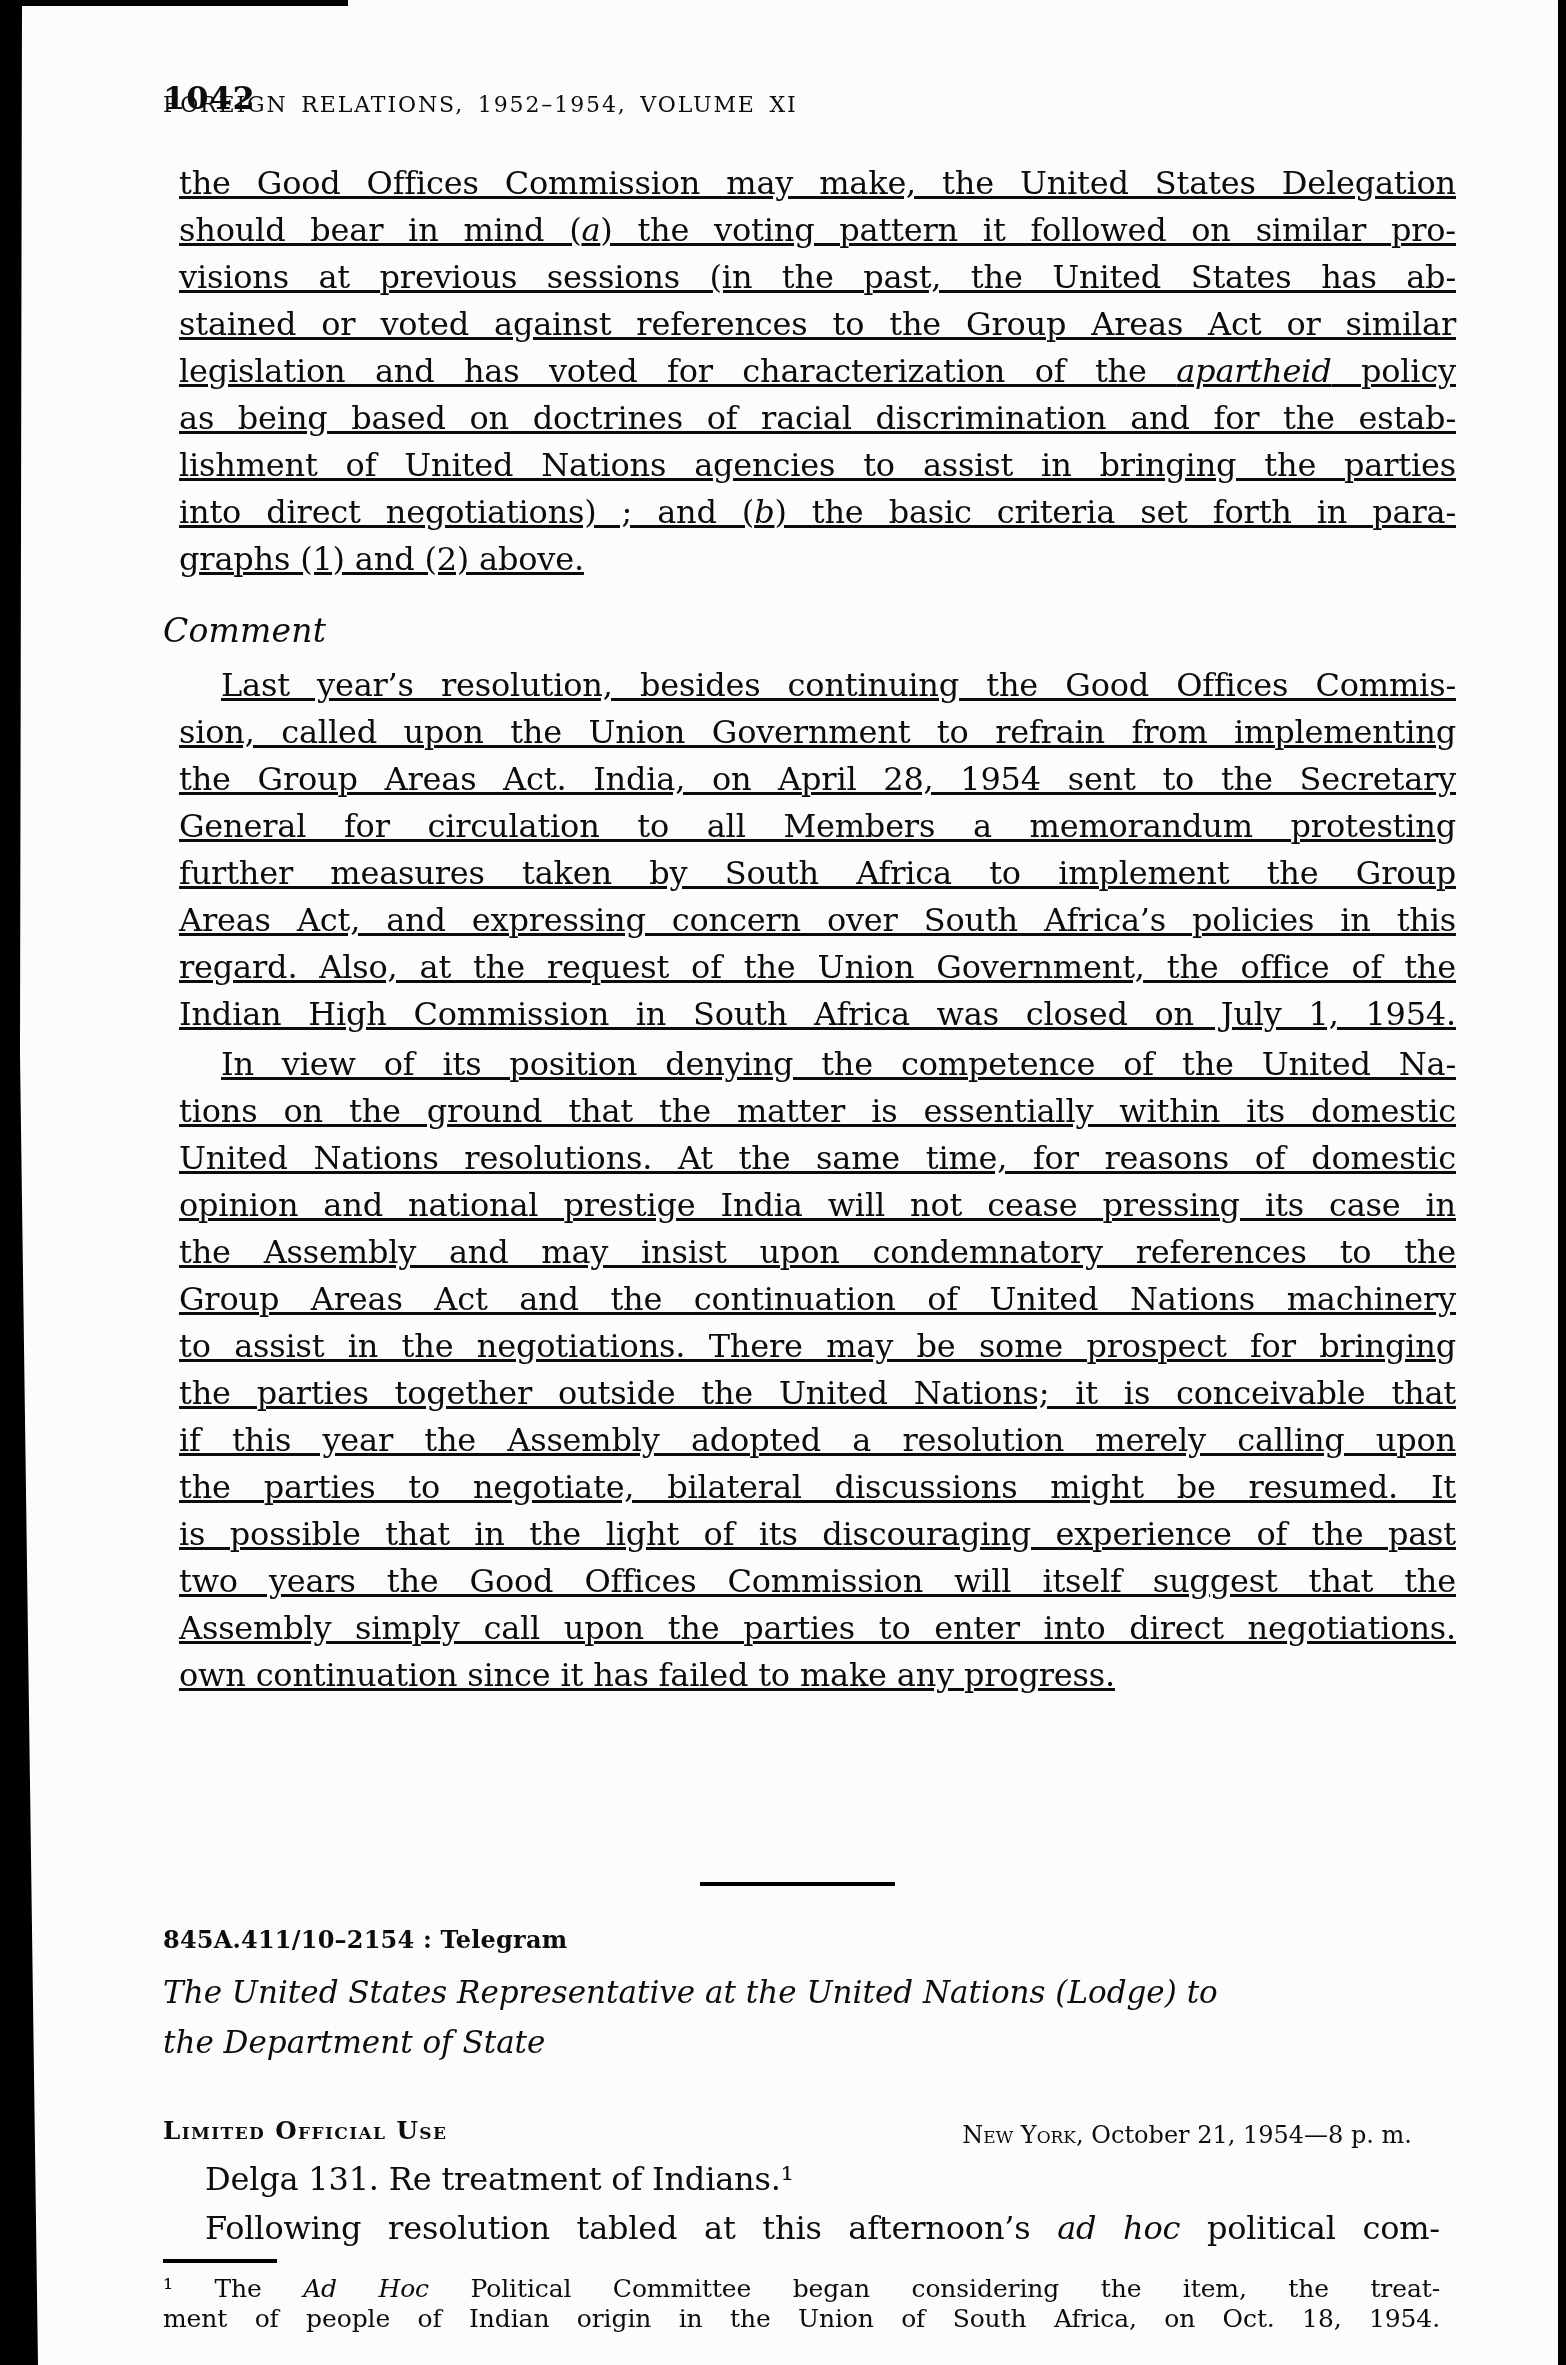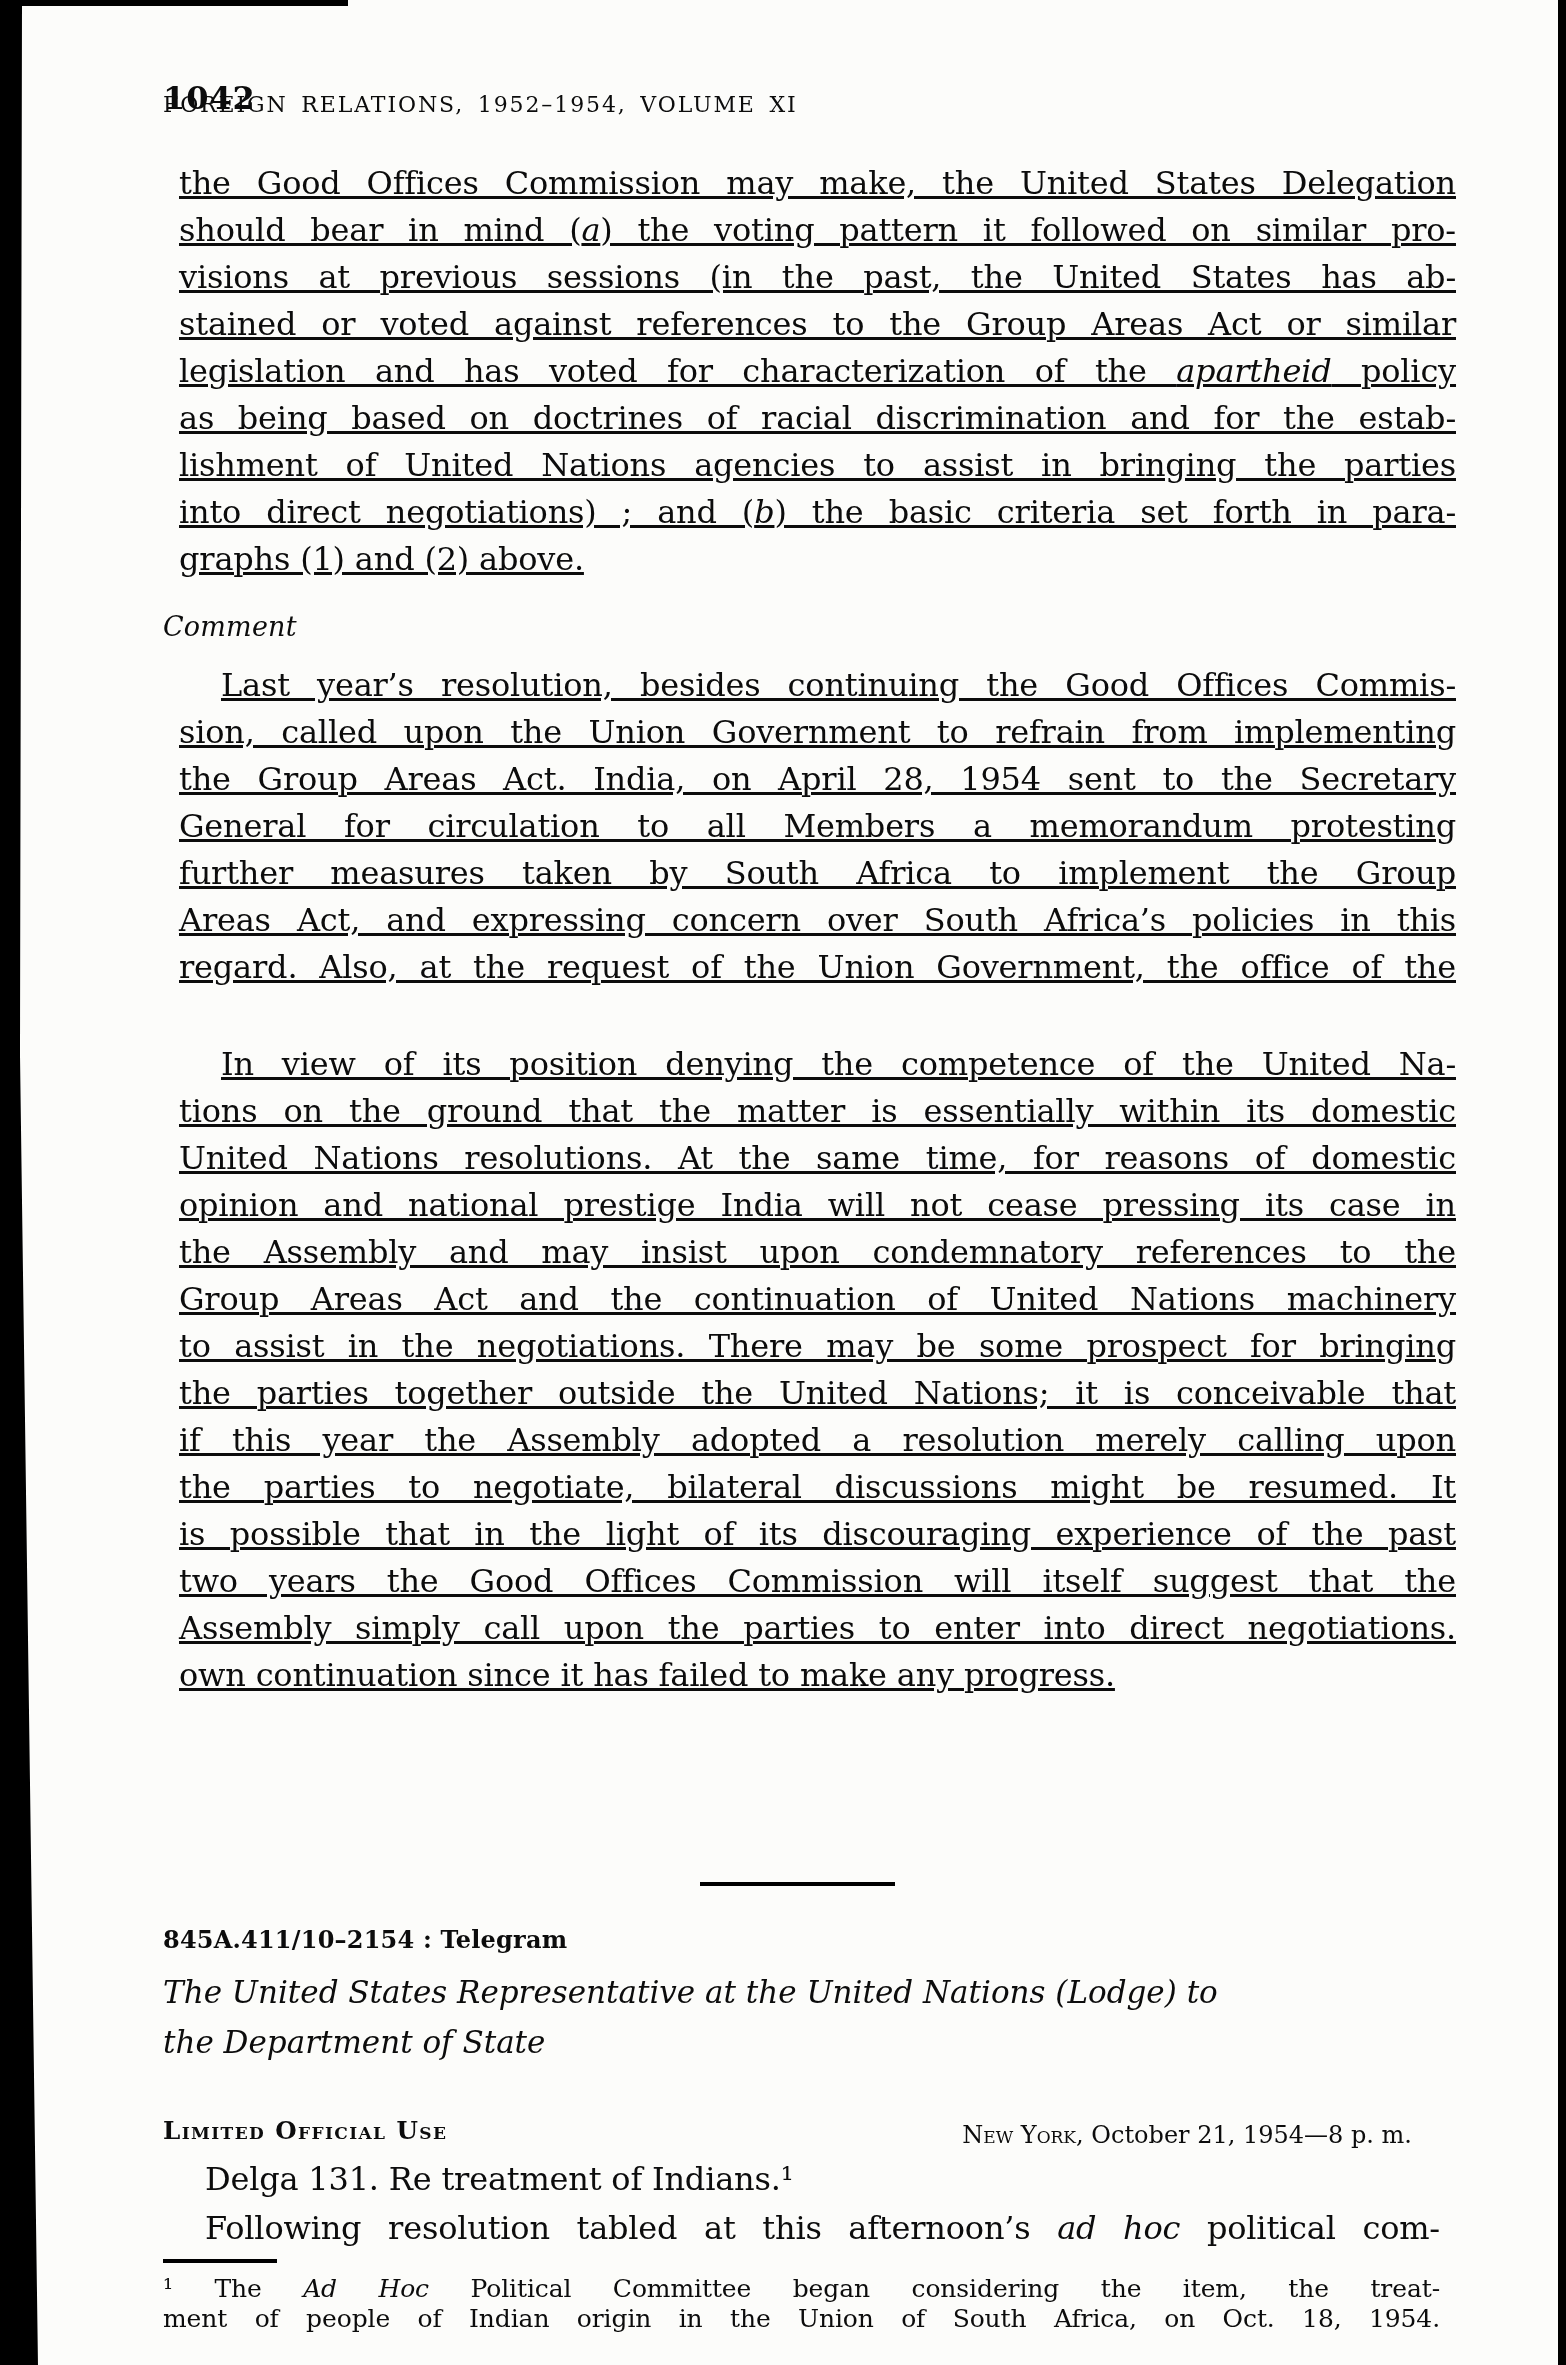--- a/index.html
+++ b/index.html
@@ -24,21 +24,21 @@
            font-size:22px;letter-spacing:1.9px;word-spacing:4.7px;}
 
   
   .block{position:absolute;left:179px;width:1277px;text-decoration:underline;}
   .ln{font-size:32px;line-height:47px;letter-spacing:-0.2px;
       text-align:justify;text-align-last:justify;}
   .ln.last{text-align-last:left;}
   .ind{text-indent:42px;}
   .it{font-style:italic;}
 
-  .comment{position:absolute;left:163px;top:611px;font-size:27px;font-style:italic;
+  .comment{position:absolute;left:163px;top:611px;font-size:33px;font-style:italic;
            letter-spacing:0.2px;}
 
   .divider{position:absolute;left:700px;top:1882px;width:195px;height:4.3px;background:#000;}
 
   .sourceref{position:absolute;left:163px;top:1925px;font-size:24px;font-weight:700;
              letter-spacing:0.2px;}
 
   .doctitle{position:absolute;left:163px;top:1967px;width:1277px;
             font-style:italic;font-size:31px;line-height:50px;}
 
@@ -85,20 +85,21 @@
   <div class="comment">Comment</div>
 
   <div class="block" style="top:662px">
     <div class="ln ind">Last year’s resolution, besides continuing the Good Offices Commis-</div>
     <div class="ln">sion, called upon the Union Government to refrain from implementing</div>
     <div class="ln">the Group Areas Act. India, on April 28, 1954 sent to the Secretary</div>
     <div class="ln">General for circulation to all Members a memorandum protesting</div>
     <div class="ln">further measures taken by South Africa to implement the Group</div>
     <div class="ln">Areas Act, and expressing concern over South Africa’s policies in this</div>
     <div class="ln">regard. Also, at the request of the Union Government, the office of the</div>
+    <div class="ln">Indian High Commission in South Africa was closed on July 1, 1954.</div>
   </div>
 
   <div class="block" style="top:1041px">
     <div class="ln ind">In view of its position denying the competence of the United Na-</div>
     <div class="ln">tions on the ground that the matter is essentially within its domestic</div>
     <div class="ln">United Nations resolutions. At the same time, for reasons of domestic</div>
     <div class="ln">opinion and national prestige India will not cease pressing its case in</div>
     <div class="ln">the Assembly and may insist upon condemnatory references to the</div>
     <div class="ln">Group Areas Act and the continuation of United Nations machinery</div>
     <div class="ln">to assist in the negotiations. There may be some prospect for bringing</div>

